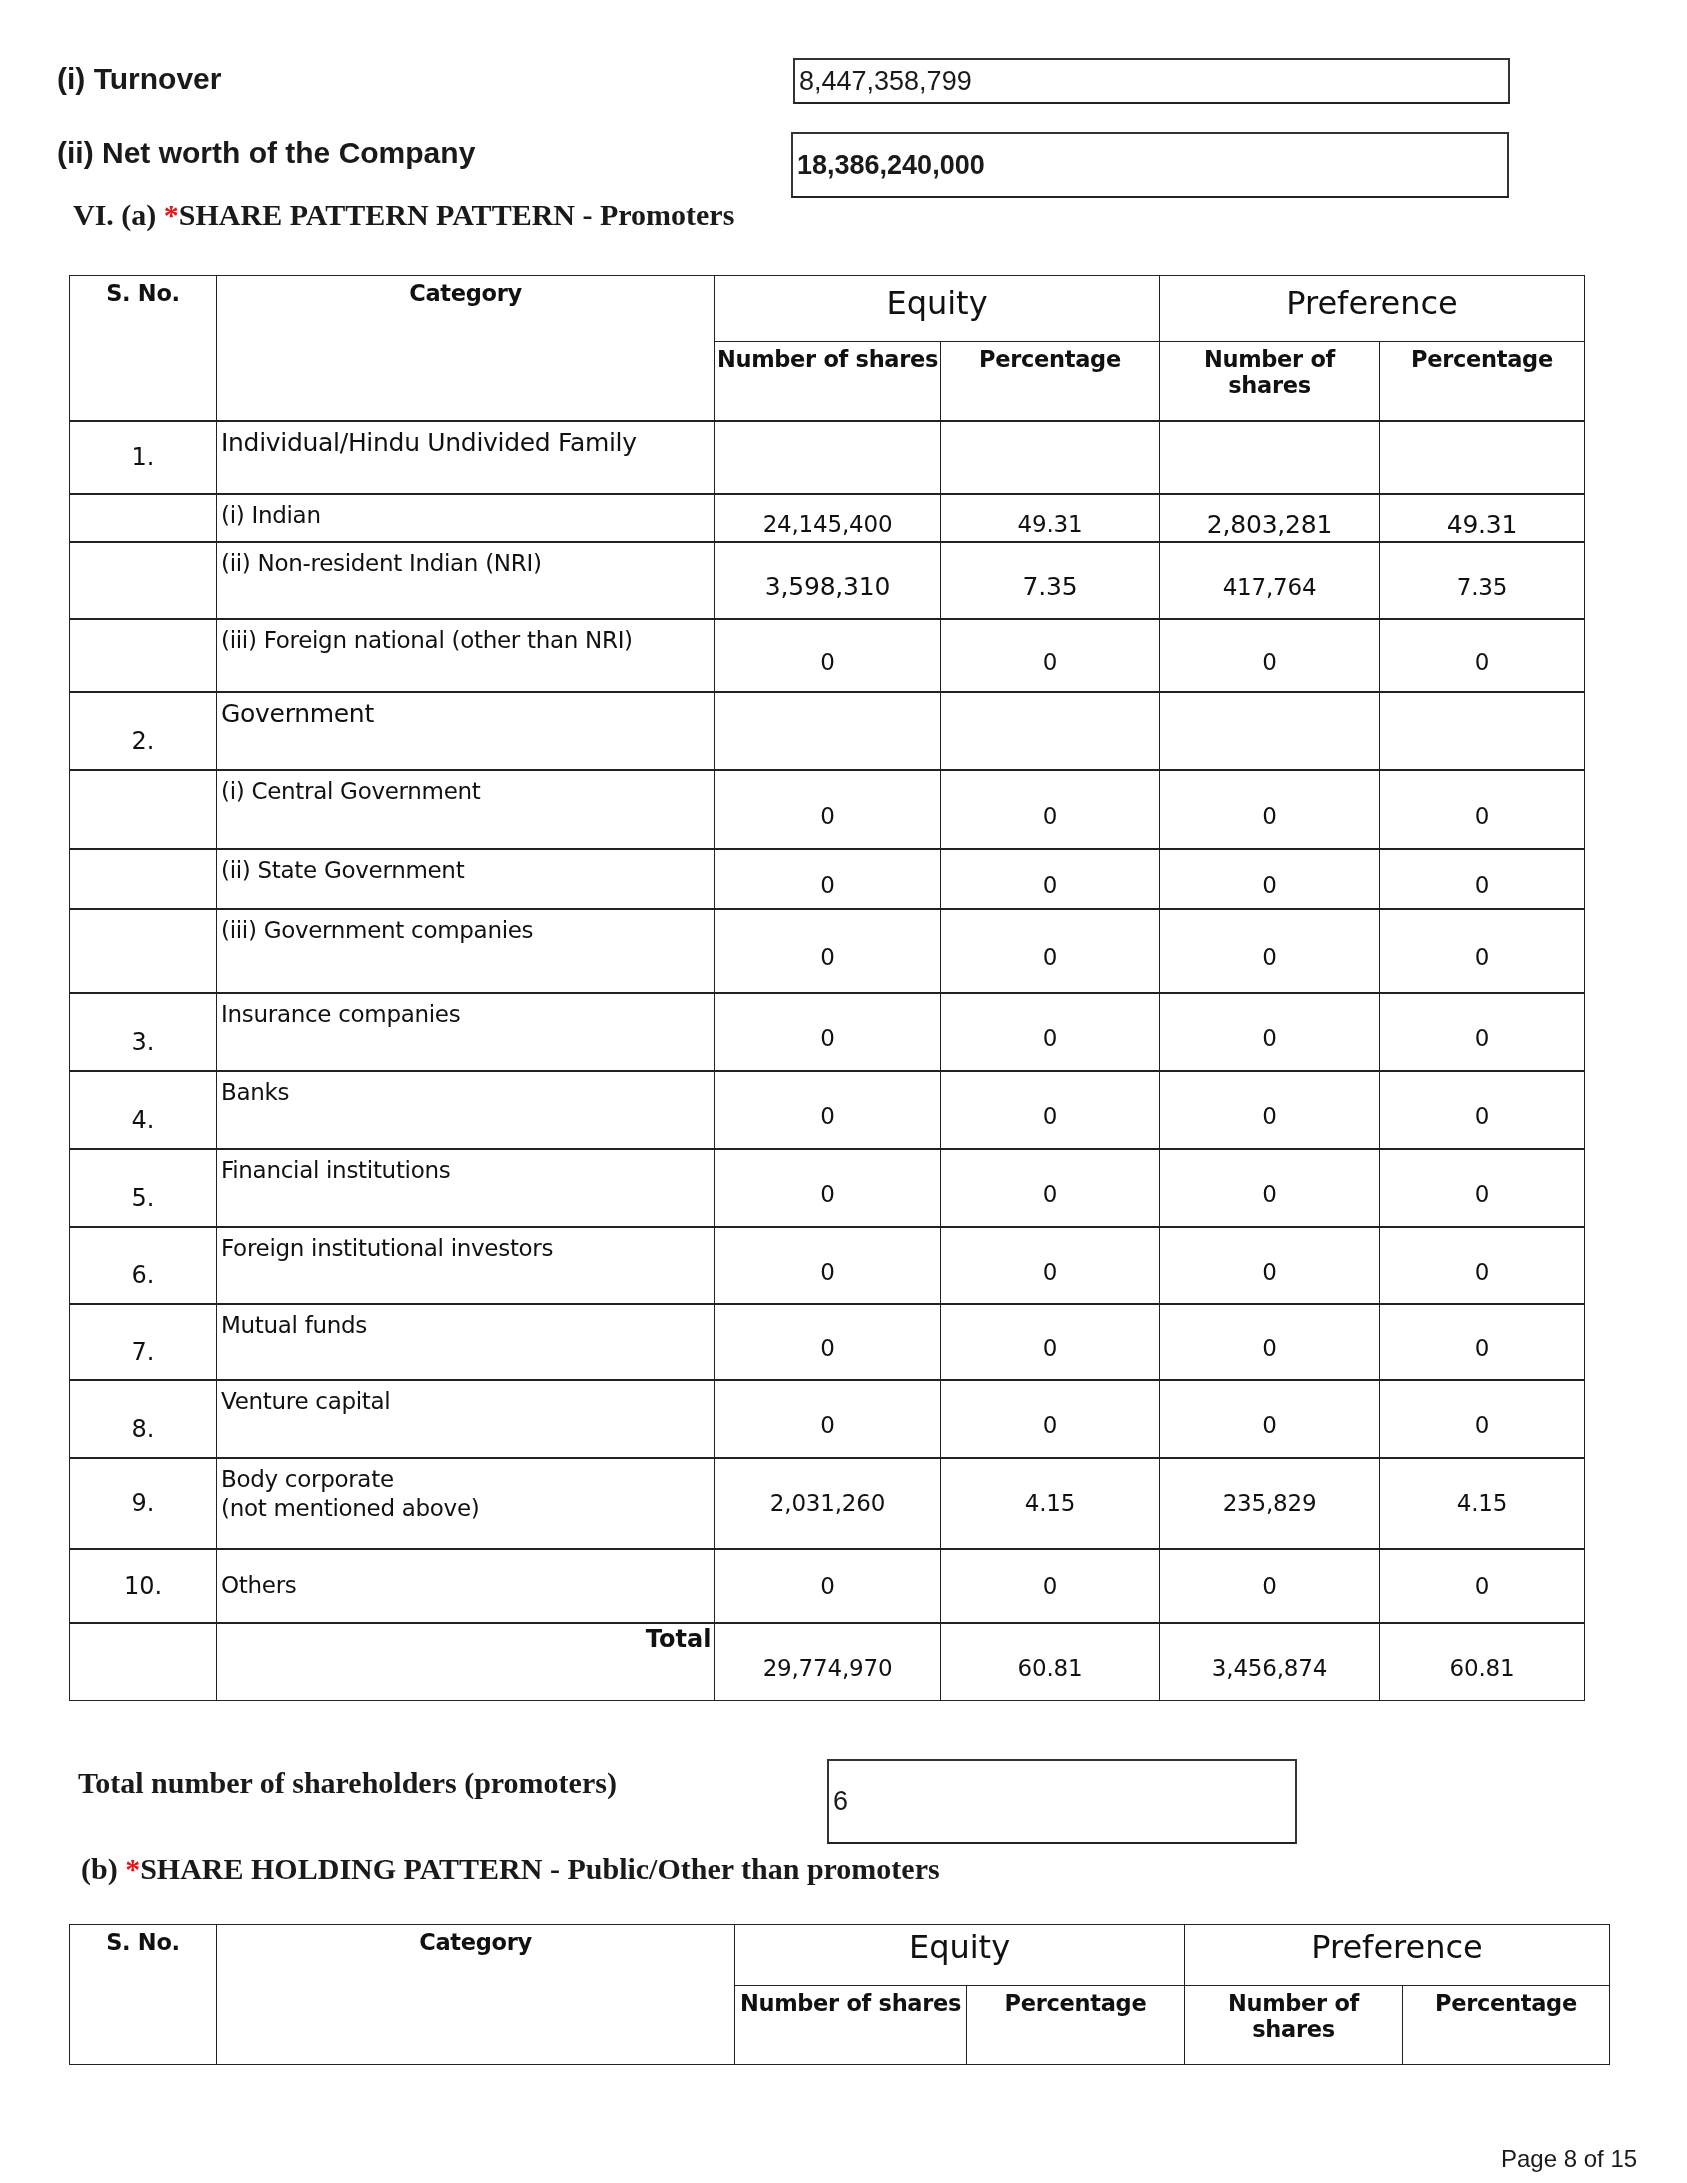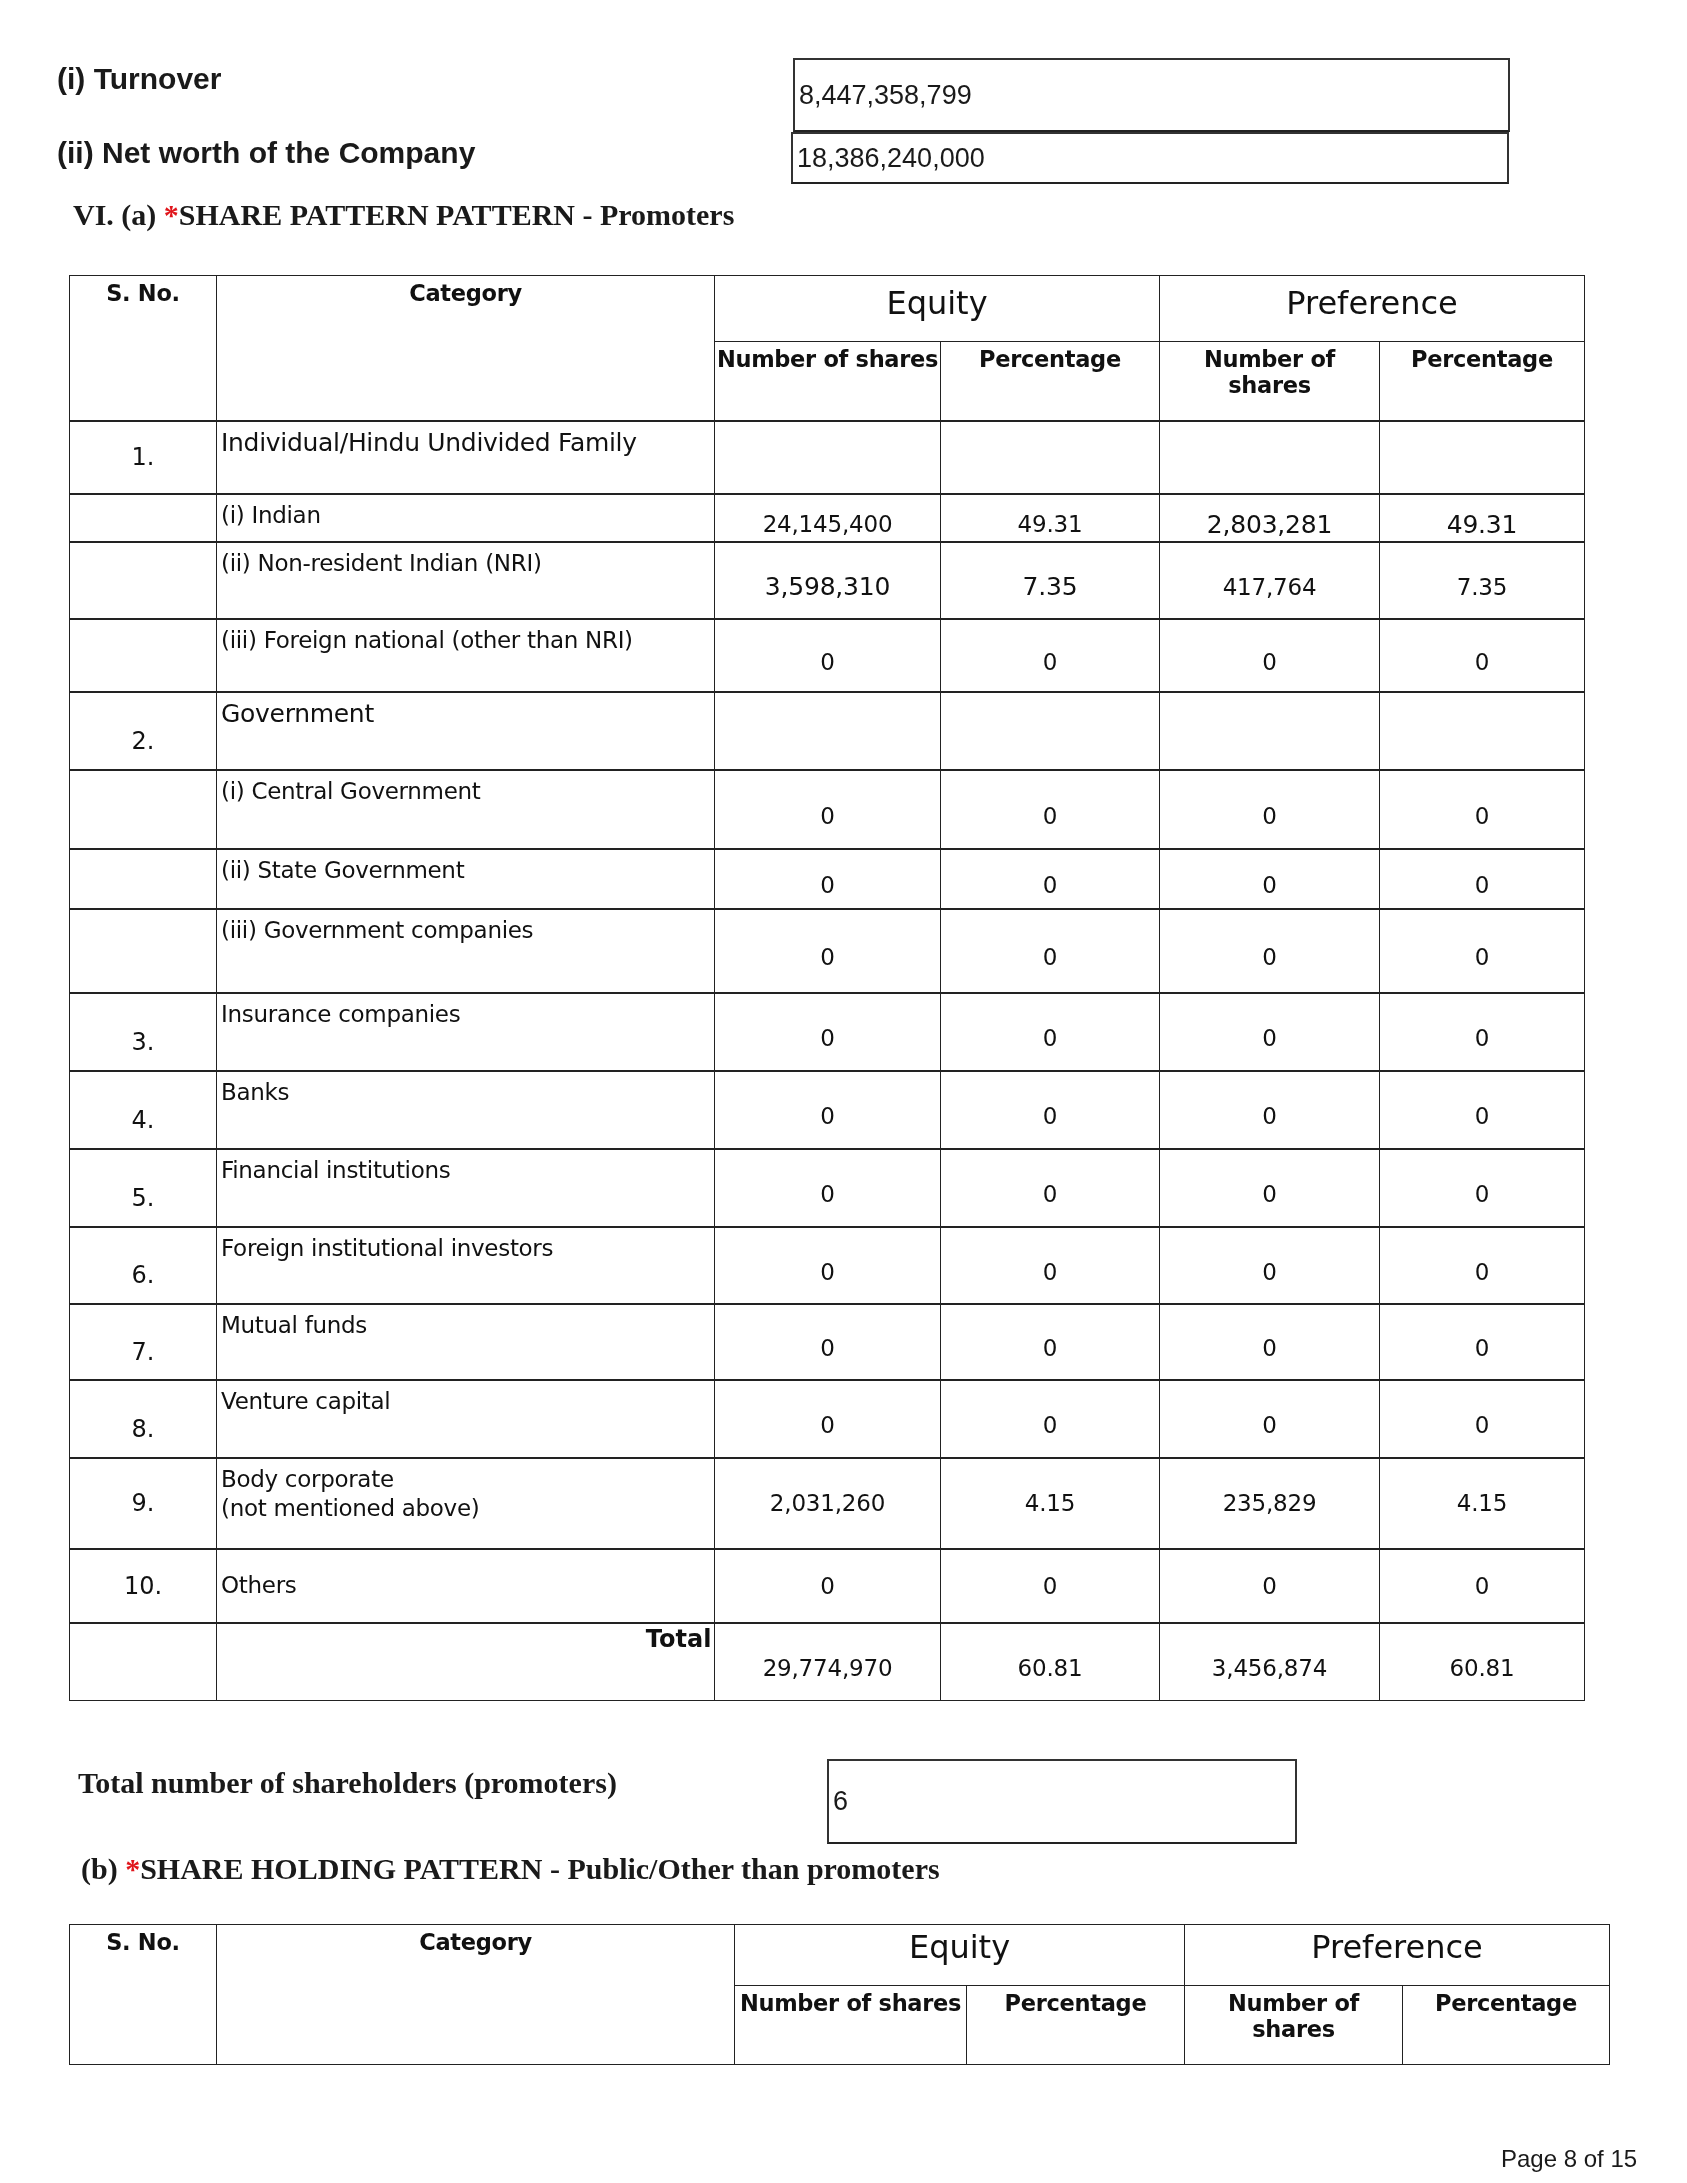--- a/index.html
+++ b/index.html
@@ -20,26 +20,26 @@
   .sno { font-size:24px; text-align:center; vertical-align:middle !important; }
   .num { font-size:23px; text-align:center; vertical-align:middle !important; padding-top:13.2px !important; letter-spacing:-0.2px; }
   .num.big { font-size:25px; }
   .total-lbl { font-weight:bold; font-size:24px; text-align:right; padding:1.3px 2.6px 0 0 !important; }
   .footer { font-family:"Liberation Sans", sans-serif; font-size:24px; color:#1a1a1a; }
 </style>
 </head>
 <body>
 
 <div class="abs lbl-arial" style="left:57px; top:62px;">(i) Turnover</div>
-<div class="valbox" style="left:793px; top:58px; width:717px; height:74px;">
+<div class="valbox" style="left:793px; top:58px; width:717px; height:46px;">
   <span>8,447,358,799</span>
 </div>
 
 <div class="abs lbl-arial" style="left:57px; top:136px;">(ii) Net worth of the Company</div>
-<div class="valbox" style="left:791px; top:132px; width:718px; height:52px;">
+<div class="valbox" style="left:791px; top:132px; width:718px; height:66px;font-weight:bold;">
   <span>18,386,240,000</span>
 </div>
 
 <div class="abs sec-title" style="left:73px; top:198px;">
   <span>VI. (a) </span><span class="req">*</span><span>SHARE PATTERN PATTERN - Promoters</span>
 </div>
 
 <table class="grid" style="left:69px; top:275px; width:1515px;">
   <colgroup>
     <col style="width:147px">

